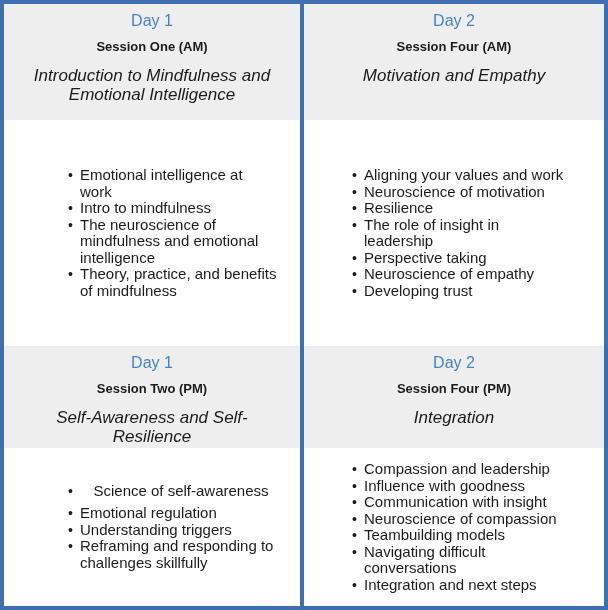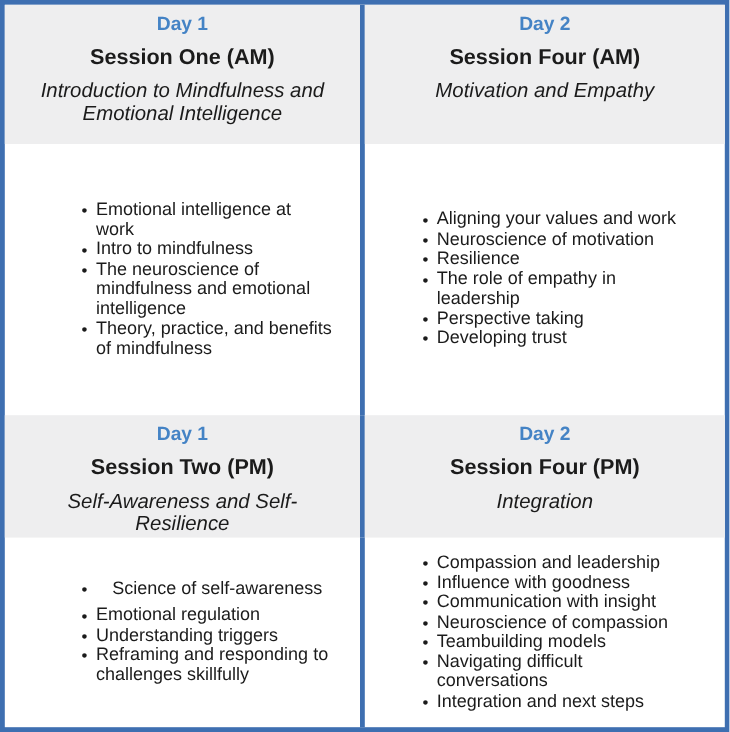--- a/index.html
+++ b/index.html
@@ -27,27 +27,27 @@
   .cell{box-sizing:border-box;overflow:hidden;}
   .col-left{border-right:4px solid var(--border-blue);}
   .header{
     background:var(--header-bg);
     text-align:center;
   }
   .day{
     margin-top:7px;
     font-size:16px;
     line-height:19px;
-    font-weight:700;
+    font-weight:400;
     color:var(--day-blue);
     text-align:center;
   }
   .session{
     margin-top:8px;
-    font-size:18px;
+    font-size:13px;
     line-height:18px;
     font-weight:700;
   }
   .topic{
     margin-top:10px;
     font-size:17px;
     line-height:19px;
     font-weight:400;
     font-style:italic;
     white-space:pre-line;
@@ -109,23 +109,24 @@
 intelligence</li>
         <li>Theory, practice, and benefits
 of mindfulness</li>
       </ul>
   </div>
   <div class="cell list col-right">
     <ul>
         <li>Aligning your values and work</li>
         <li>Neuroscience of motivation</li>
         <li>Resilience</li>
-        <li>The role of empathy in
+        <li>The role of insight in
 leadership</li>
         <li>Perspective taking</li>
+        <li>Neuroscience of empathy</li>
         <li>Developing trust</li>
       </ul>
   </div>
 
   <div class="cell header col-left">
     <div class="day">Day 1</div>
     <div class="session">Session Two (PM)</div>
     <div class="topic">Self-Awareness and Self-
 Resilience</div>
   </div>

